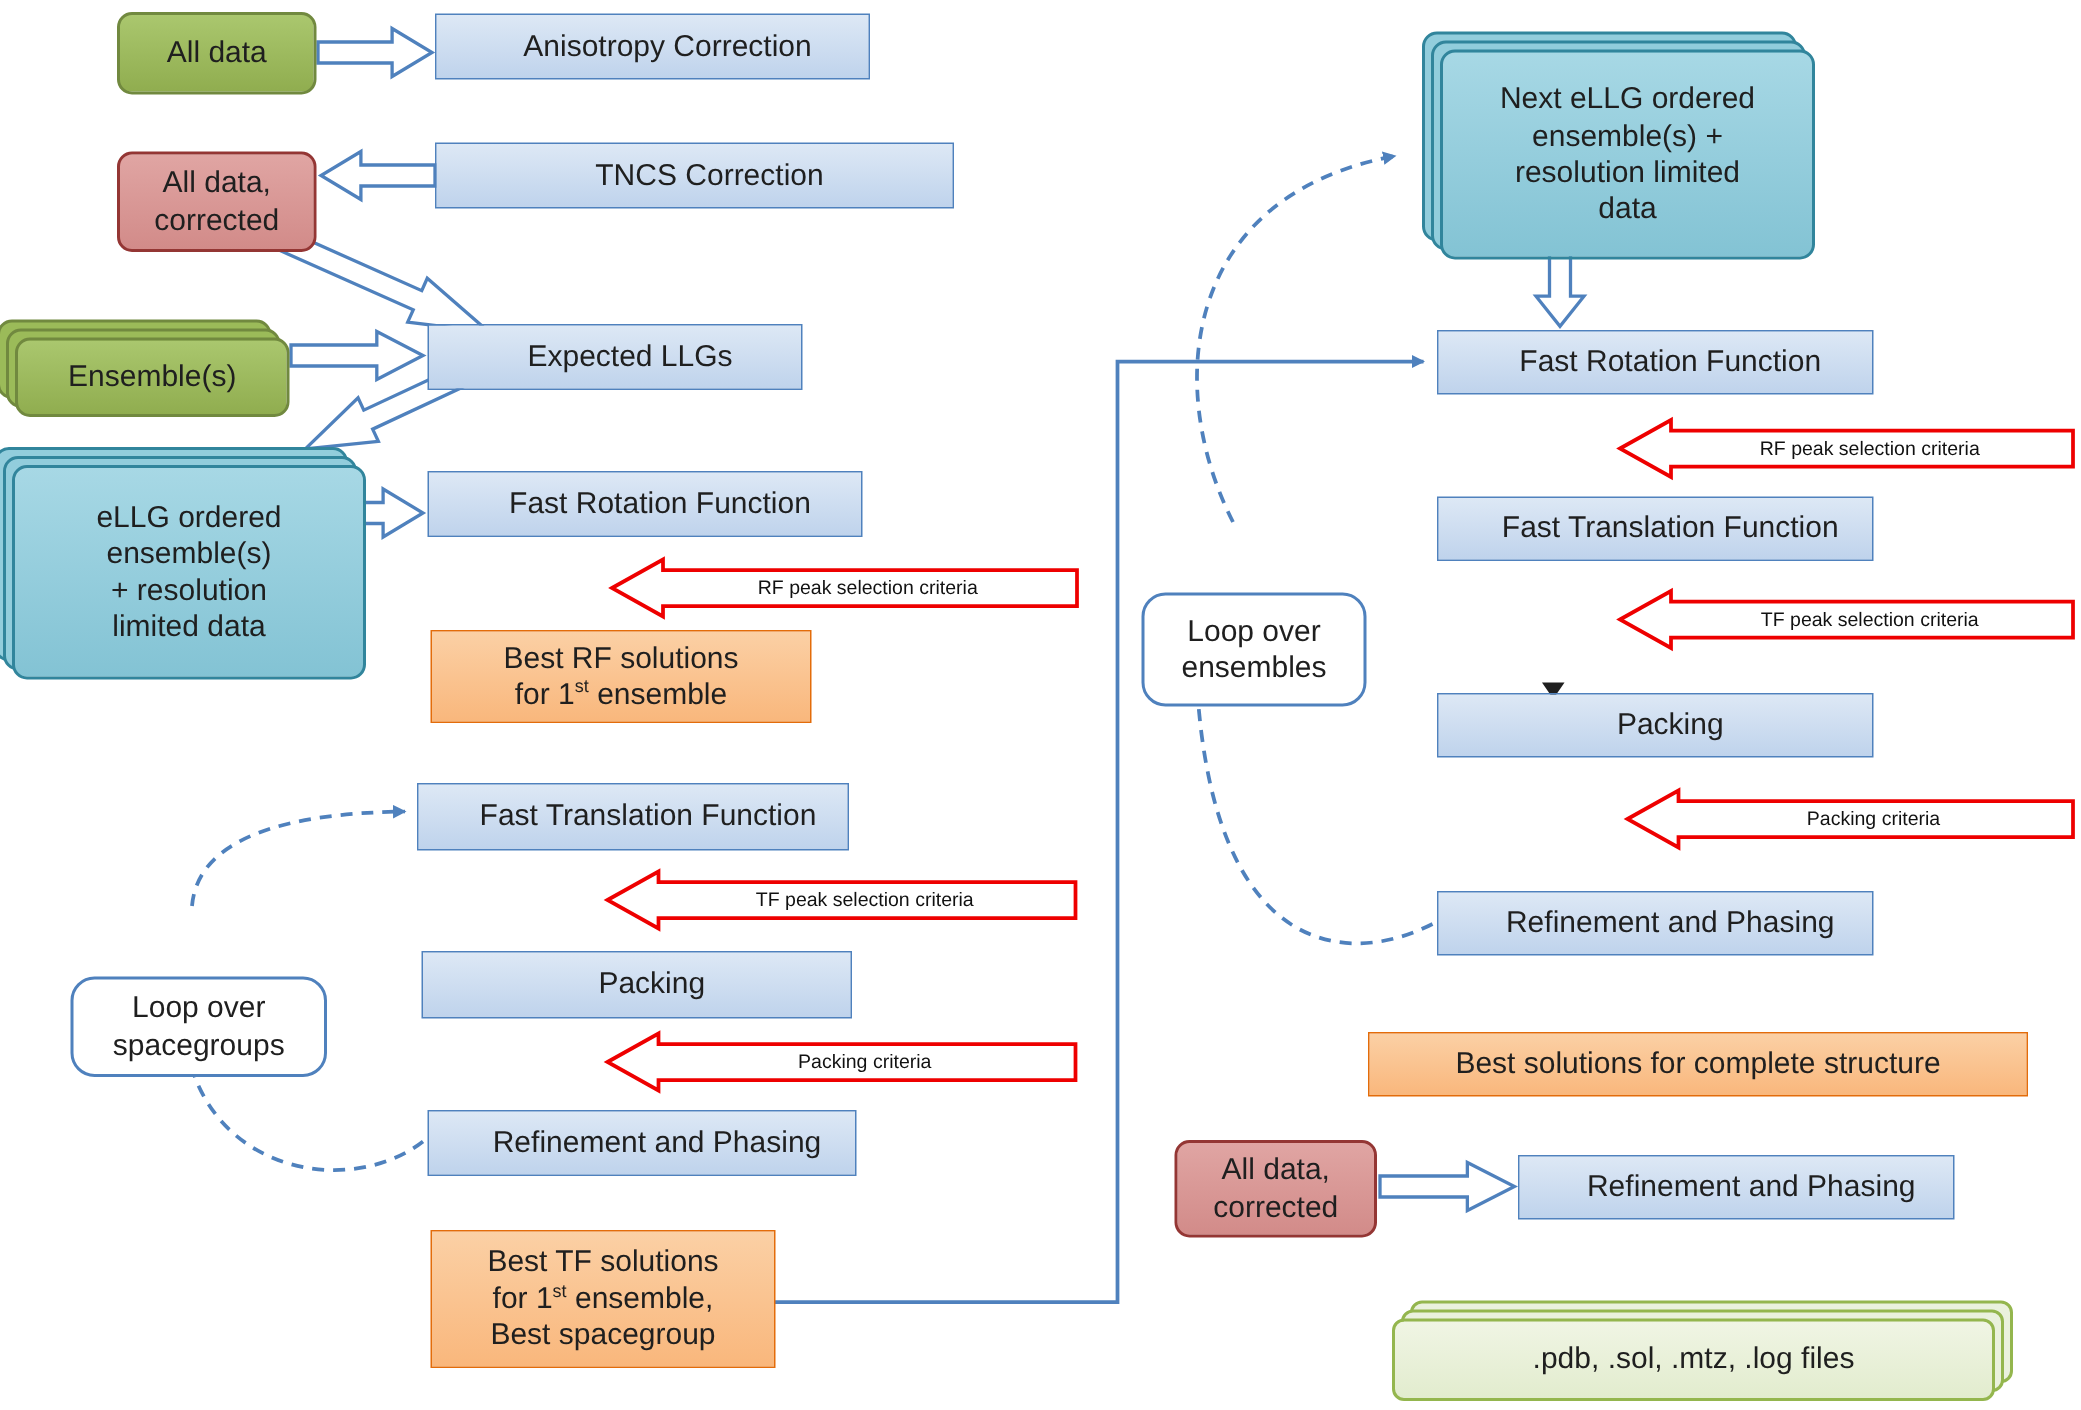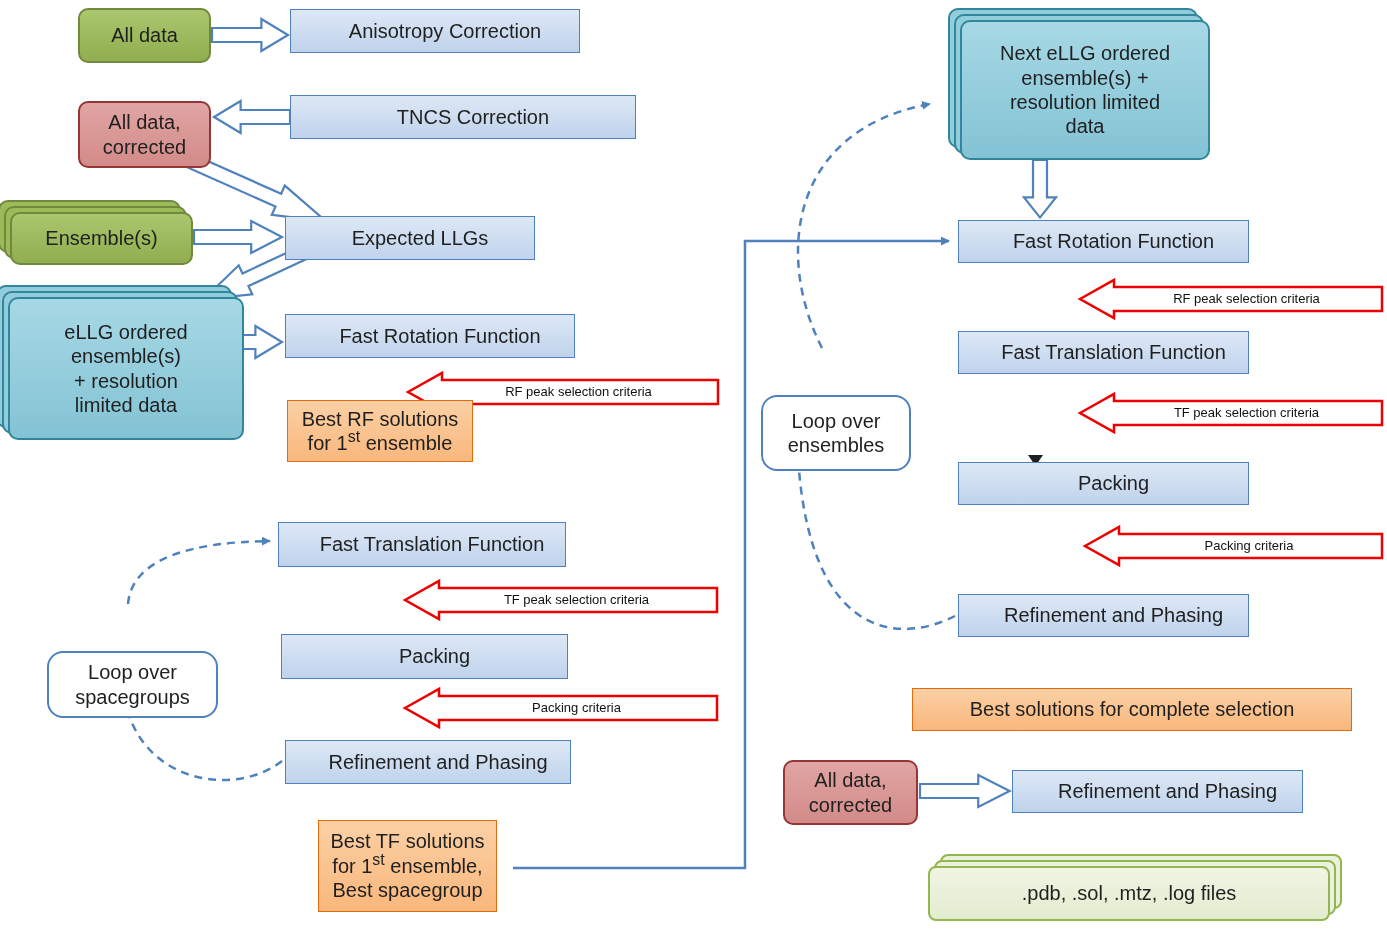--- a/index.html
+++ b/index.html
@@ -33,41 +33,41 @@
     background:linear-gradient(#a7d8e5,#83c3d4);
     border:2px solid #31859c;border-radius:10px;
   }
   .loopbox{
     background:#ffffff;border:2px solid #4f81bd;border-radius:16px;margin-top:45px;
   }
   .files-face{
     background:linear-gradient(#f0f5e4,#e2ecce);
     border:2px solid #94b64e;border-radius:8px;
   }
-  .stack{position:absolute;z-index:2;}
+  .stack{position:absolute;z-index:2;margin-top:13px;}
   .stack .layer{position:absolute;inset:0;border-radius:10px;box-sizing:border-box;}
   .green-stack .layer{background:#9bbb59;border:2px solid #71893f;}
   .teal-stack .layer{background:#92cddc;border:2px solid #31859c;}
   .files-stack .layer{background:#eaf1dd;border:2px solid #94b64e;border-radius:8px;}
   .up-left .l1{transform:translate(-6px,-6px);}
   .up-left .l2{transform:translate(-12px,-12px);}
   .up-right .l1{transform:translate(6px,-6px);}
   .up-right .l2{transform:translate(12px,-12px);}
   .stack .face{
     position:absolute;inset:0;display:flex;align-items:center;justify-content:center;
     text-align:center;white-space:pre-line;font-size:20px;line-height:1.22;box-sizing:border-box;
   }
   .redarrow{position:absolute;z-index:2;}
   .redarrow svg{position:absolute;inset:0;overflow:visible;}
   .redarrow .lab{
     position:absolute;left:36px;right:5px;top:0;bottom:2px;
     display:flex;align-items:center;justify-content:center;
     font-size:13px;color:#111;white-space:nowrap;
   }
-  sup{font-size:16px;line-height:0;}
+  sup{font-size:12px;line-height:0;}
 </style>
 </head>
 <body>
 
 <div class="canvas">
 
   <svg class="connectors" width="1387" height="940" viewBox="0 0 1387 940">
     <defs>
       <marker id="mArr" markerWidth="12" markerHeight="12" refX="8" refY="4.5" orient="auto" markerUnits="userSpaceOnUse">
         <path d="M0,0 L9,4.5 L0,9 Z" fill="#4f81bd"></path>
@@ -123,21 +123,21 @@
 
   <div class="box blue" style="left:285px;top:314px;width:290px;height:44px;">Fast Rotation Function</div>
 
   <div class="redarrow" style="left:408px;top:373px;width:310px;height:38px;">
     <svg width="310" height="38" viewBox="0 0 310 38">
       <polygon points="0,19 34,0 34,7 310,7 310,31 34,31 34,38" fill="#ffffff" stroke="#ee0000" stroke-width="2.5"></polygon>
     </svg>
     <span class="lab">RF peak selection criteria</span>
   </div>
 
-  <div class="box orange" style="left:287px;top:400px;width:186px;height:62px;">
+  <div class="box orange" style="left:287px;top:420px;width:254px;height:62px;">
     <div style="white-space:normal;">
       <span>Best RF solutions</span><br>
       <span>for 1</span><sup>st</sup><span> ensemble</span>
     </div>
   </div>
 
   <div class="box blue" style="left:278px;top:522px;width:288px;height:45px;">Fast Translation Function</div>
 
   <div class="redarrow" style="left:405px;top:581px;width:312px;height:38px;">
     <svg width="312" height="38" viewBox="0 0 312 38">
@@ -150,21 +150,21 @@
 
   <div class="redarrow" style="left:405px;top:689px;width:312px;height:38px;">
     <svg width="312" height="38" viewBox="0 0 312 38">
       <polygon points="0,19 34,0 34,7 312,7 312,31 34,31 34,38" fill="#ffffff" stroke="#ee0000" stroke-width="2.5"></polygon>
     </svg>
     <span class="lab">Packing criteria</span>
   </div>
 
   <div class="box blue" style="left:285px;top:740px;width:286px;height:44px;">Refinement and Phasing</div>
 
-  <div class="box orange" style="left:287px;top:820px;width:179px;height:92px;margin-left:31px;">
+  <div class="box orange" style="left:287px;top:820px;width:230px;height:92px;">
     <div style="white-space:normal;">
       <span>Best TF solutions</span><br>
       <span>for 1</span><sup>st</sup><span> ensemble,</span><br>
       <span>Best spacegroup</span>
     </div>
   </div>
 
   <div class="box loopbox" style="left:47px;top:606px;width:171px;height:67px;">Loop over
 spacegroups</div>
 
@@ -202,21 +202,21 @@
       <polygon points="0,19 34,0 34,7 297,7 297,31 34,31 34,38" fill="#ffffff" stroke="#ee0000" stroke-width="2.5"></polygon>
     </svg>
     <span class="lab">Packing criteria</span>
   </div>
 
   <div class="box blue" style="left:958px;top:594px;width:291px;height:43px;">Refinement and Phasing</div>
 
   <div class="box loopbox" style="left:761px;top:350px;width:150px;height:76px;">Loop over
 ensembles</div>
 
-  <div class="box orange" style="left:912px;top:688px;width:440px;height:43px;">Best solutions for complete selection</div>
+  <div class="box orange" style="left:912px;top:688px;width:440px;height:43px;">Best solutions for complete structure</div>
 
   <div class="box pink" style="left:783px;top:760px;width:135px;height:65px;">All data,
 corrected</div>
 
   <div class="box blue" style="left:1012px;top:770px;width:291px;height:43px;">Refinement and Phasing</div>
 
   <div class="stack files-stack up-right" style="left:928px;top:866px;width:402px;height:55px;">
     <div class="layer l2"></div>
     <div class="layer l1"></div>
     <div class="face files-face">.pdb, .sol, .mtz, .log files</div>

